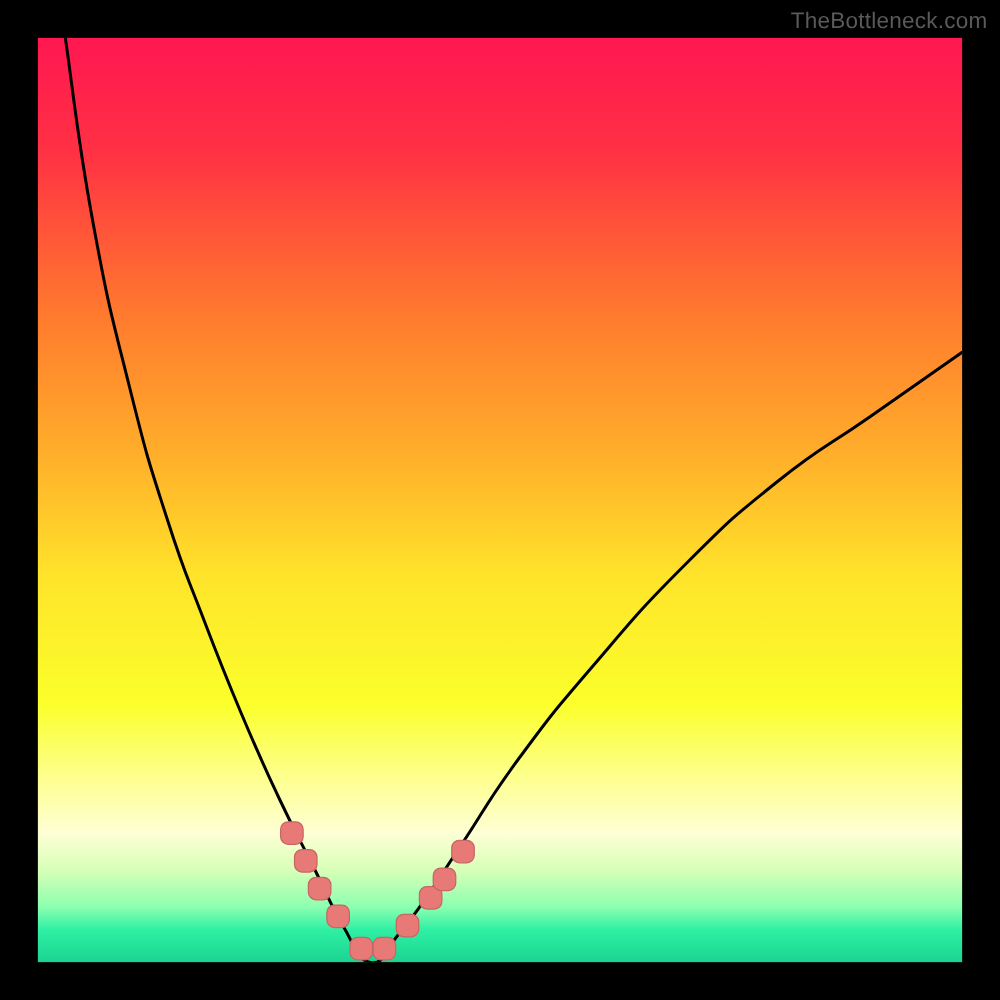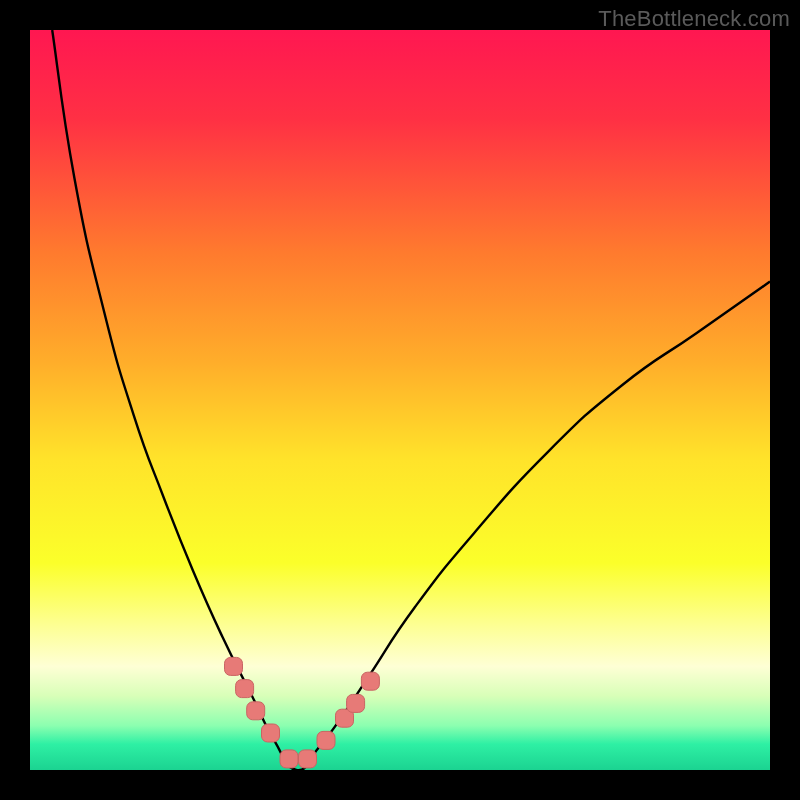--- a/index.html
+++ b/index.html
@@ -25,21 +25,21 @@
     left: 0;
     top: 0;
     width: 100%;
     height: 100%;
   }
   .watermark {
     position: absolute;
     top: 6px;
     right: 10px;
     color: #5a5a5a;
-    font-size: 22px;
+    font-size: 18px;
     font-weight: 500;
     letter-spacing: 0.2px;
   }
   svg.curves {
     position: absolute;
     left: 0;
     top: 0;
     width: 100%;
     height: 100%;
   }

